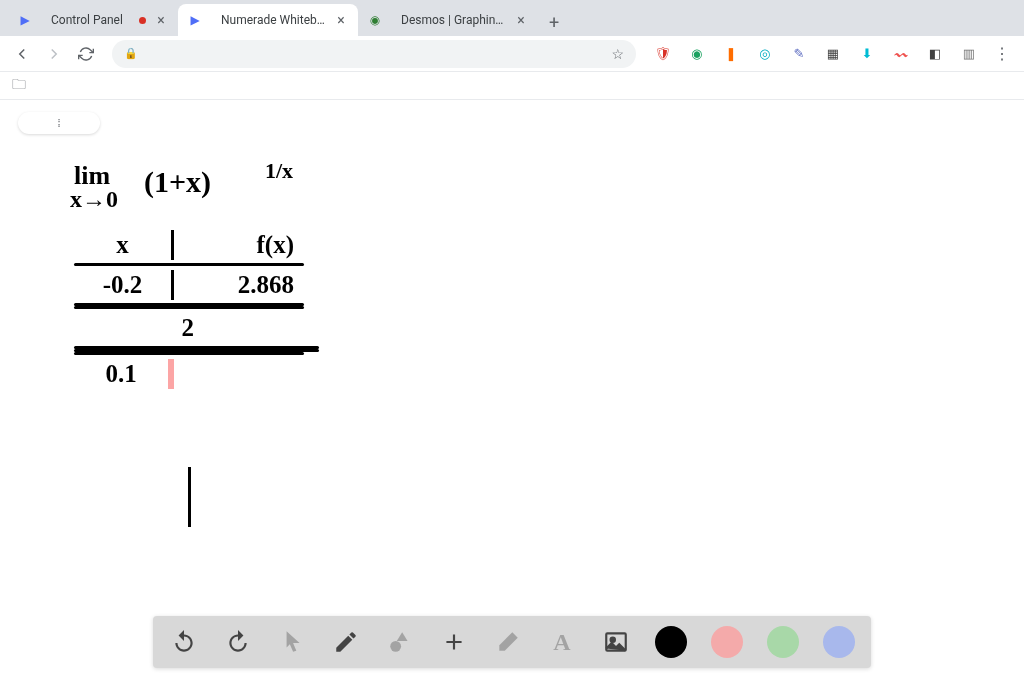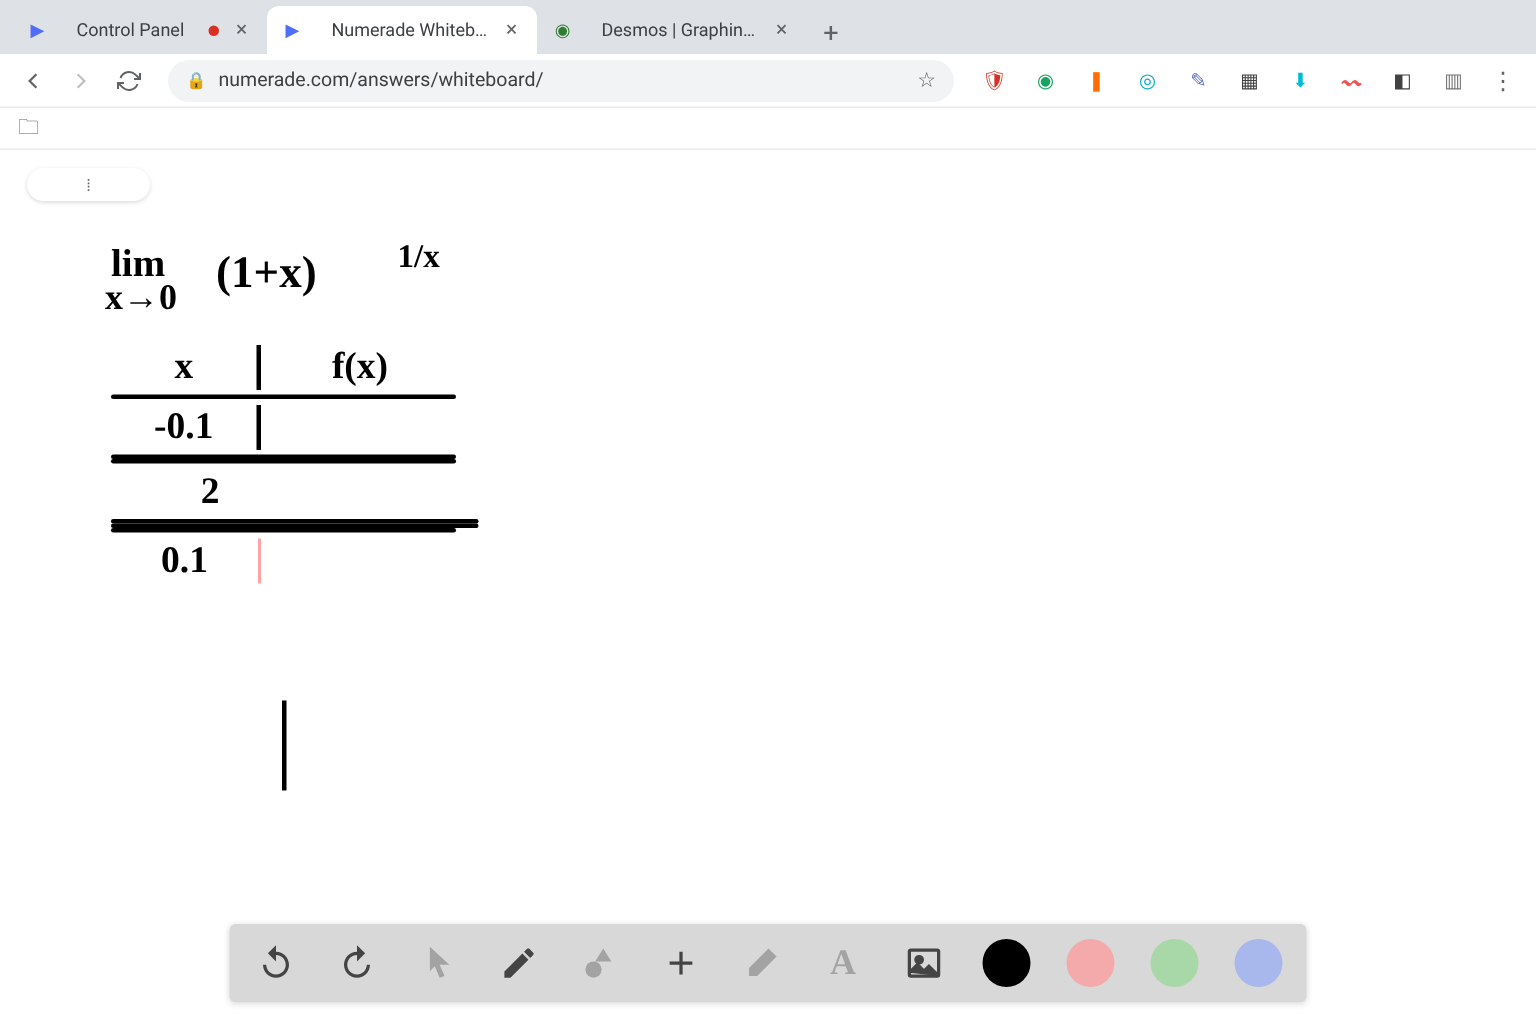--- a/index.html
+++ b/index.html
@@ -32,21 +32,21 @@
     .handwriting { position: absolute; top: 60px; left: 70px; font-family: "Comic Sans MS", cursive; font-weight: bold; color: #000; font-size: 26px; line-height: 1.2; }
     .equation { margin-bottom: 7px; position: relative; height: 54px; }
     .lim-text { position: absolute; top: 0; left: 4px; font-size: 26px; }
     .lim-sub { position: absolute; top: 25px; left: 0; font-size: 24px; }
     .lim-expr { position: absolute; top: 4px; left: 74px; font-size: 30px; }
     .exp { position: absolute; top: -2px; left: 195px; font-size: 22px; text-align: center; }
     
     .table-wrap { margin-top: 12px; margin-left: 4px; }
     .trow { display: flex; height: 37px; align-items: center; }
     .tcell-x { width: 100px; text-align: center; font-size: 25px; border-right: 3px solid #000; position: relative; }
-    .tcell-fx { width: 120px; text-align: center; font-size: 25px; padding-left: 12px; }
+    .tcell-fx { width: 120px; text-align: right; font-size: 25px; padding-left: 12px; }
     .trow.header .tcell-x, .trow.header .tcell-fx { font-size: 25px; }
     .hr-line { height: 3px; background: #000; width: 230px; margin-left: 0; border-radius: 2px; }
     .vline-ext { position: absolute; left: 118px; top: 307px; width: 3px; height: 60px; background: #000; }
     
     .toolbar { position: absolute; bottom: 16px; left: 50%; transform: translateX(-50%); height: 52px; background: #d8d8d8; border-radius: 4px; display: flex; align-items: center; padding: 0 16px; gap: 24px; box-shadow: 0 1px 4px rgba(0,0,0,0.15); }
     .tool { width: 30px; height: 30px; display: flex; align-items: center; justify-content: center; cursor: pointer; color: #444; }
     .tool svg { width: 26px; height: 26px; }
     .color-swatch { width: 32px; height: 32px; border-radius: 50%; cursor: pointer; }
     .swatch-black { background: #000; }
     .swatch-red { background: #f4aaaa; }
@@ -89,21 +89,20 @@
       </svg>
     </div>
   <div class="nav-btn">
       <svg viewBox="0 0 24 24" width="16" height="16" fill="none" stroke="currentColor" stroke-width="2">
         <path d="M23 4v6h-6M1 20v-6h6"></path>
         <path d="M3.51 9a9 9 0 0114.85-3.36L23 10M1 14l4.64 4.36A9 9 0 0020.49 15"></path>
       </svg>
     </div>
   <div class="url-bar">
     <span class="lock-icon">🔒</span>
-    <span>numerade.com/answers/whiteboard/</span>
     <span class="star-icon">☆</span>
   </div>
   <span class="ext-icon" style="color:#d93025">🛡</span>
   <span class="ext-icon" style="color:#1aa260">◉</span>
   <span class="ext-icon" style="color:#ff6d00">❚</span>
   <span class="ext-icon" style="color:#00acc1">◎</span>
   <span class="ext-icon" style="color:#5c6bc0">✎</span>
   <span class="ext-icon" style="color:#424242">▦</span>
   <span class="ext-icon" style="color:#00bcd4">⬇</span>
   <span class="ext-icon" style="color:#ef5350">〰</span>
@@ -127,32 +126,33 @@
       <span class="exp">1/x</span>
     </div>
 
     <div class="table-wrap">
       <div class="trow header">
         <div class="tcell-x">x</div>
         <div class="tcell-fx">f(x)</div>
       </div>
       <div class="hr-line"></div>
       <div class="trow">
-        <div class="tcell-x">-0.1</div>
+        <div class="tcell-x">-0.2</div>
+        <div class="tcell-fx">2.868</div>
       </div>
       <div class="hr-line"></div>
       <div class="hr-line"></div>
       <div class="trow">
         <div class="tcell-fx">2</div>
       </div>
       <div class="hr-line" style="width:245px"></div>
       <div class="hr-line" style="width:245px"></div>
       <div class="hr-line"></div>
       <div class="trow">
-        <div class="tcell-x" style="border-right:2px solid #fca5a5">0.1</div>
+        <div class="tcell-x" style="border-right:6px solid #fca5a5">0.1</div>
         <div class="tcell-fx"></div>
       </div>
       <div class="vline-ext"></div>
     </div>
   </div>
 
   <div class="toolbar">
     <div class="tool">
         <svg viewBox="0 0 24 24" fill="currentColor">
           <path d="M12 5V1L7 6l5 5V7c3.3 0 6 2.7 6 6s-2.7 6-6 6-6-2.7-6-6H4c0 4.4 3.6 8 8 8s8-3.6 8-8-3.6-8-8-8z"></path>

